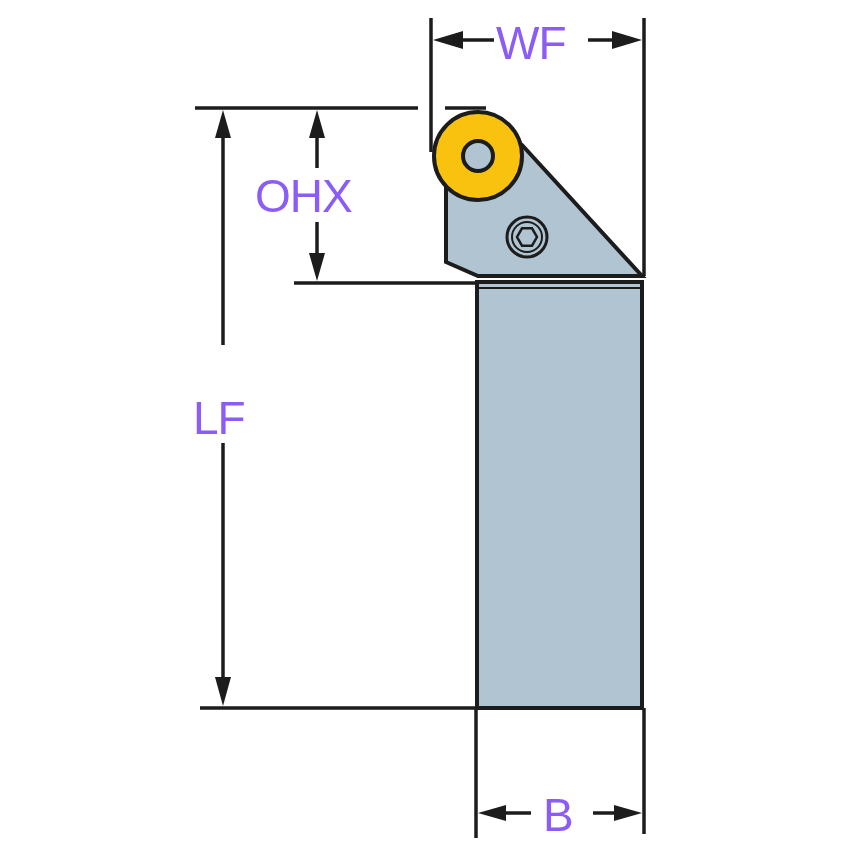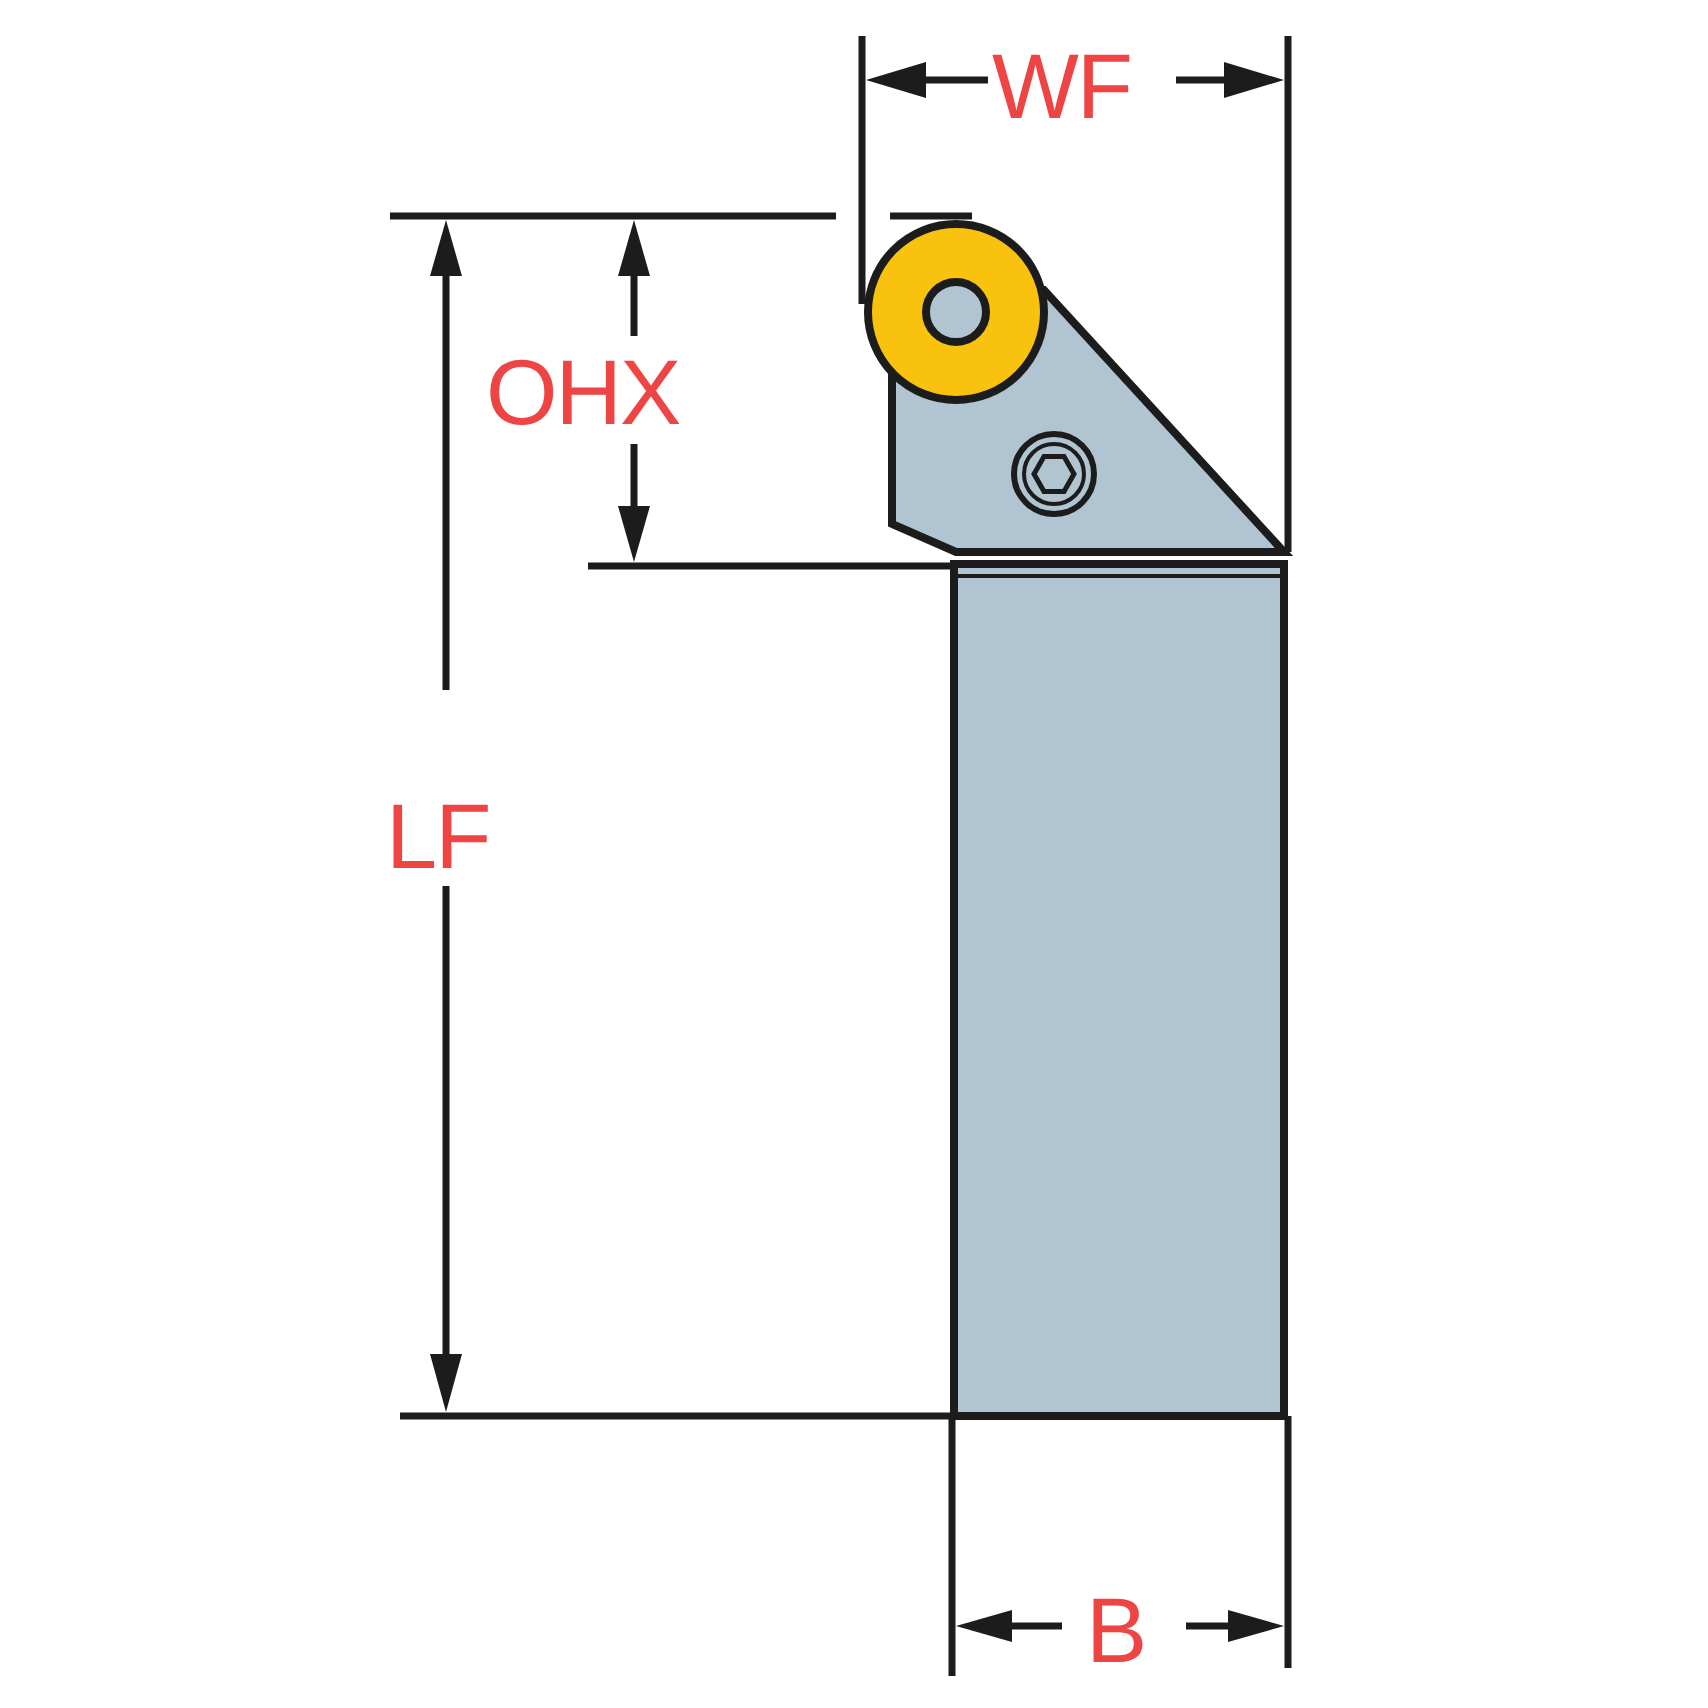--- a/index.html
+++ b/index.html
@@ -1,21 +1,21 @@
 <!DOCTYPE html>
 <html><head>
 <meta charset="utf-8">
 <style>
   html, body { margin: 0; padding: 0; background: #ffffff; }
   body { width: 854px; height: 854px; position: relative; overflow: hidden; }
   #diagram { position: absolute; left: 0; top: 0; width: 854px; height: 854px; }
   .dim-label {
     position: absolute;
     font-family: "Liberation Sans", sans-serif;
-    color: #ef4444;
+    color: #8b5cf6;
     font-size: 46px;
     line-height: 1;
     letter-spacing: -1px;
     white-space: nowrap;
   }
 </style>
 </head>
 <body>
 
 <svg id="diagram" viewBox="0 0 854 854" xmlns="http://www.w3.org/2000/svg">
@@ -83,15 +83,15 @@
 
   <g stroke="#1c1c1c" stroke-width="3.5" fill="#1c1c1c">
     <line x1="500" y1="813" x2="531" y2="813"></line>
     <polygon points="478,813 506,805 506,821" stroke="none"></polygon>
     <line x1="593" y1="813" x2="620" y2="813"></line>
     <polygon points="642,813 614,805 614,821" stroke="none"></polygon>
   </g>
 </svg>
 
 <div class="dim-label" style="left:496px; top:20px;">WF</div>
-<div class="dim-label" style="left:243px; top:173px;">OHX</div>
+<div class="dim-label" style="left:255px; top:173px;">OHX</div>
 <div class="dim-label" style="left:193px; top:395px;">LF</div>
 <div class="dim-label" style="left:543px; top:792px;">B</div>
 
 </body></html>

